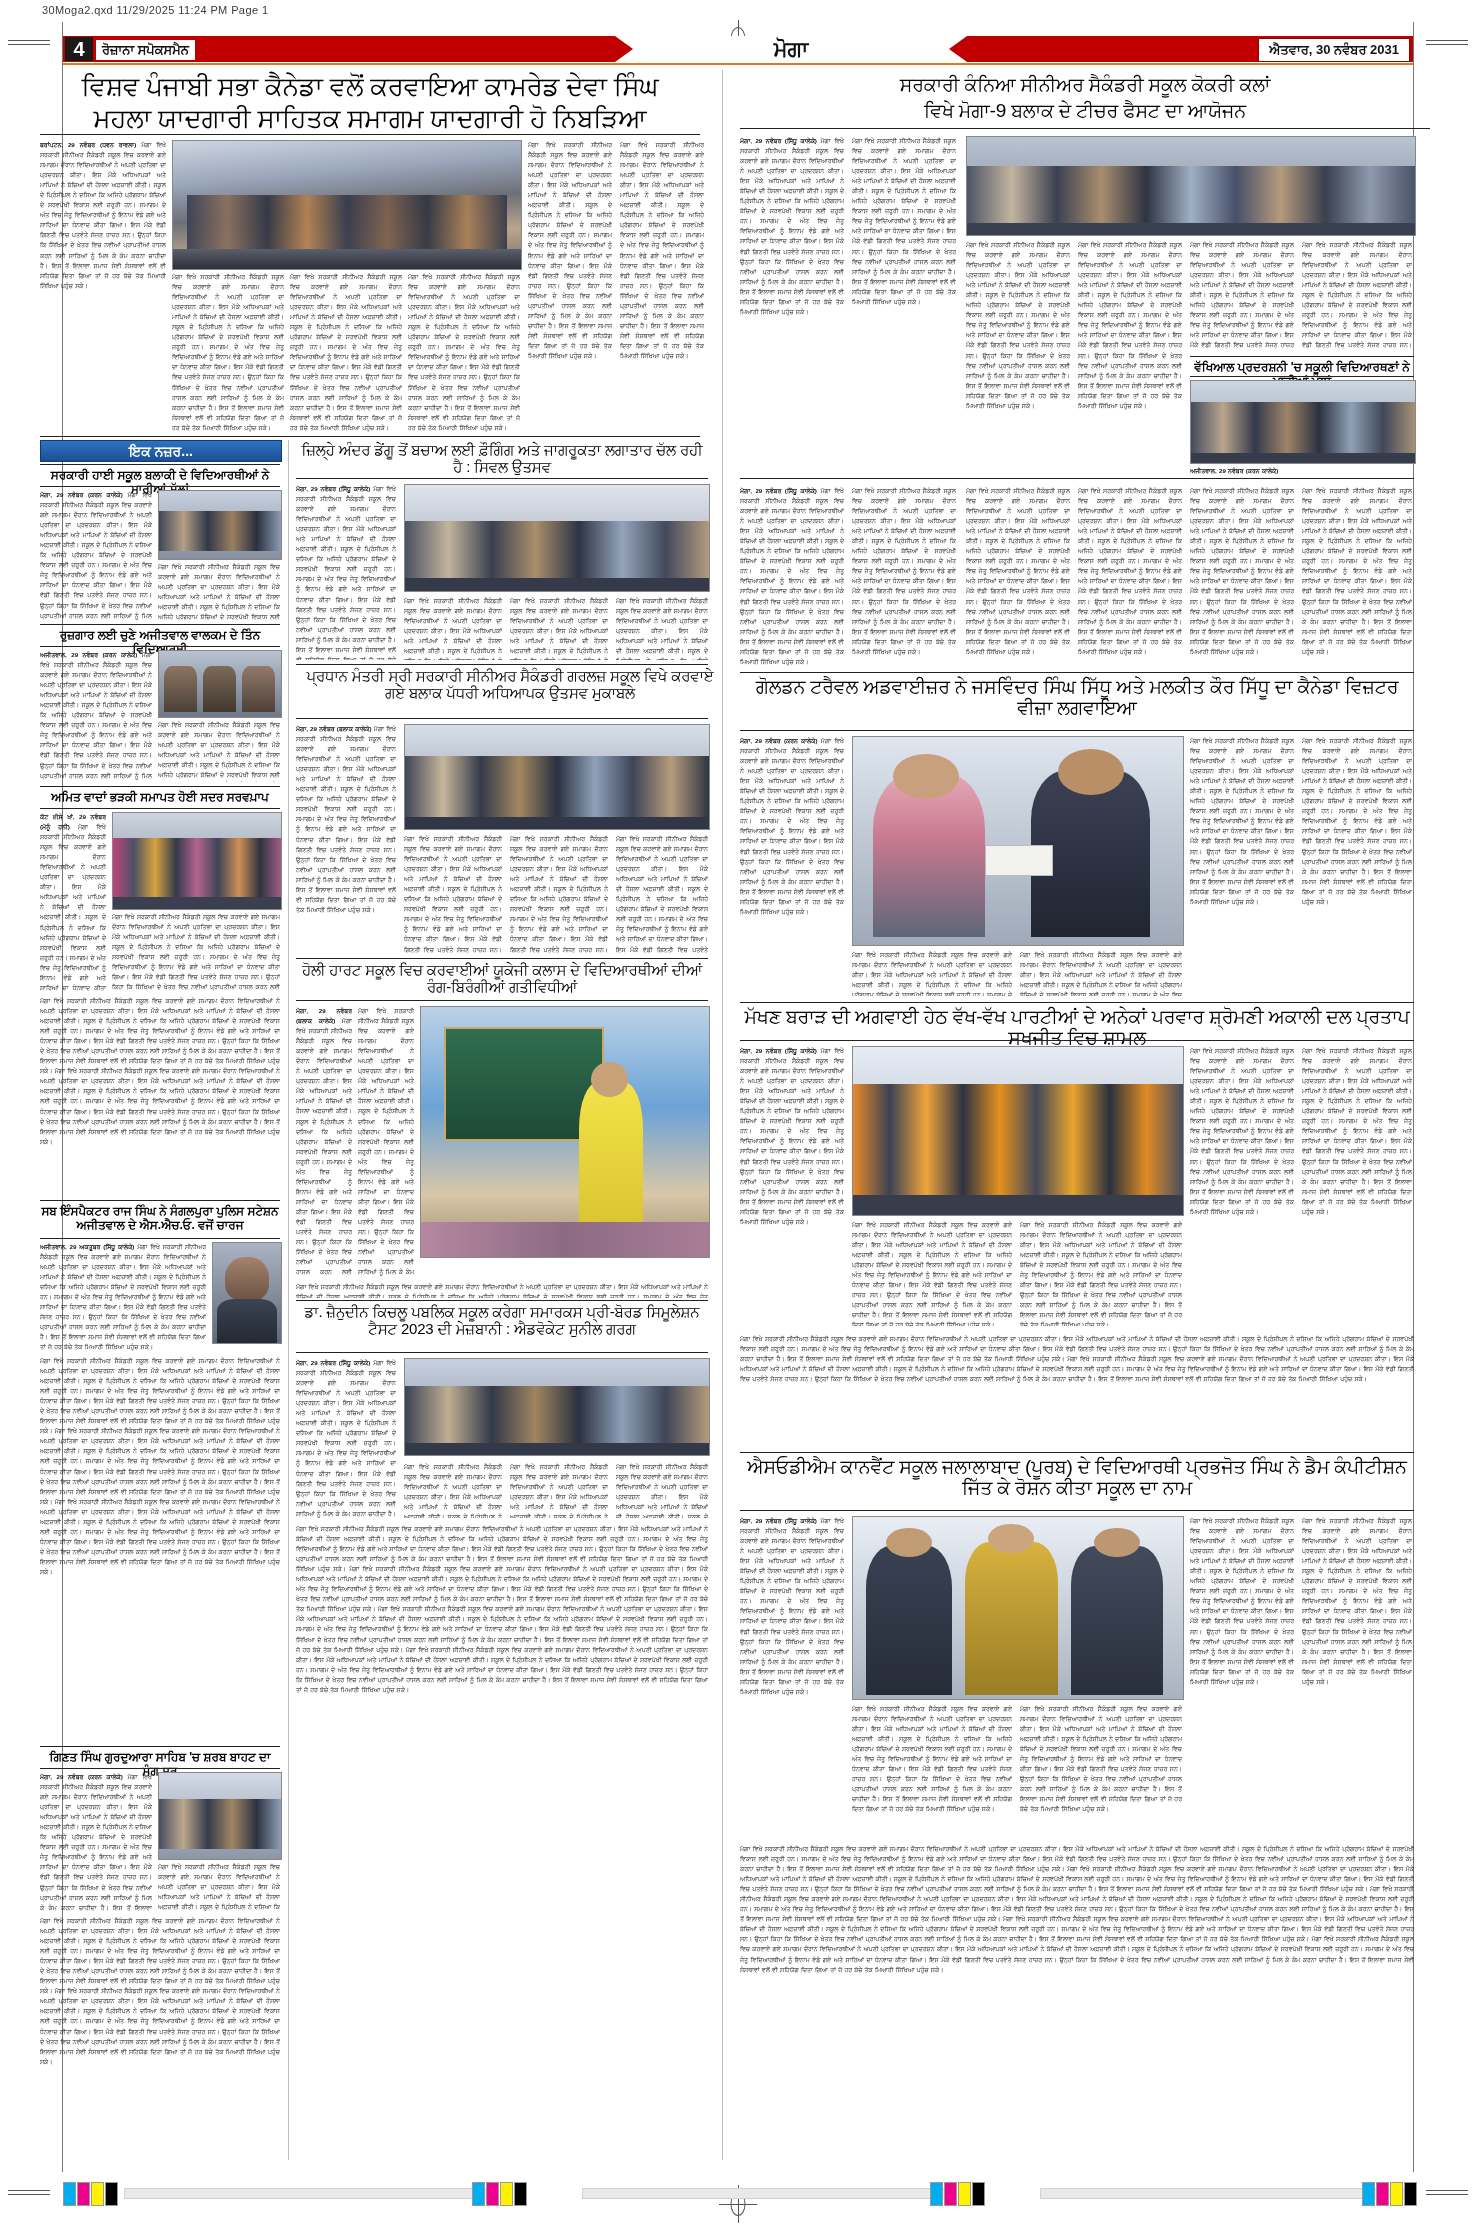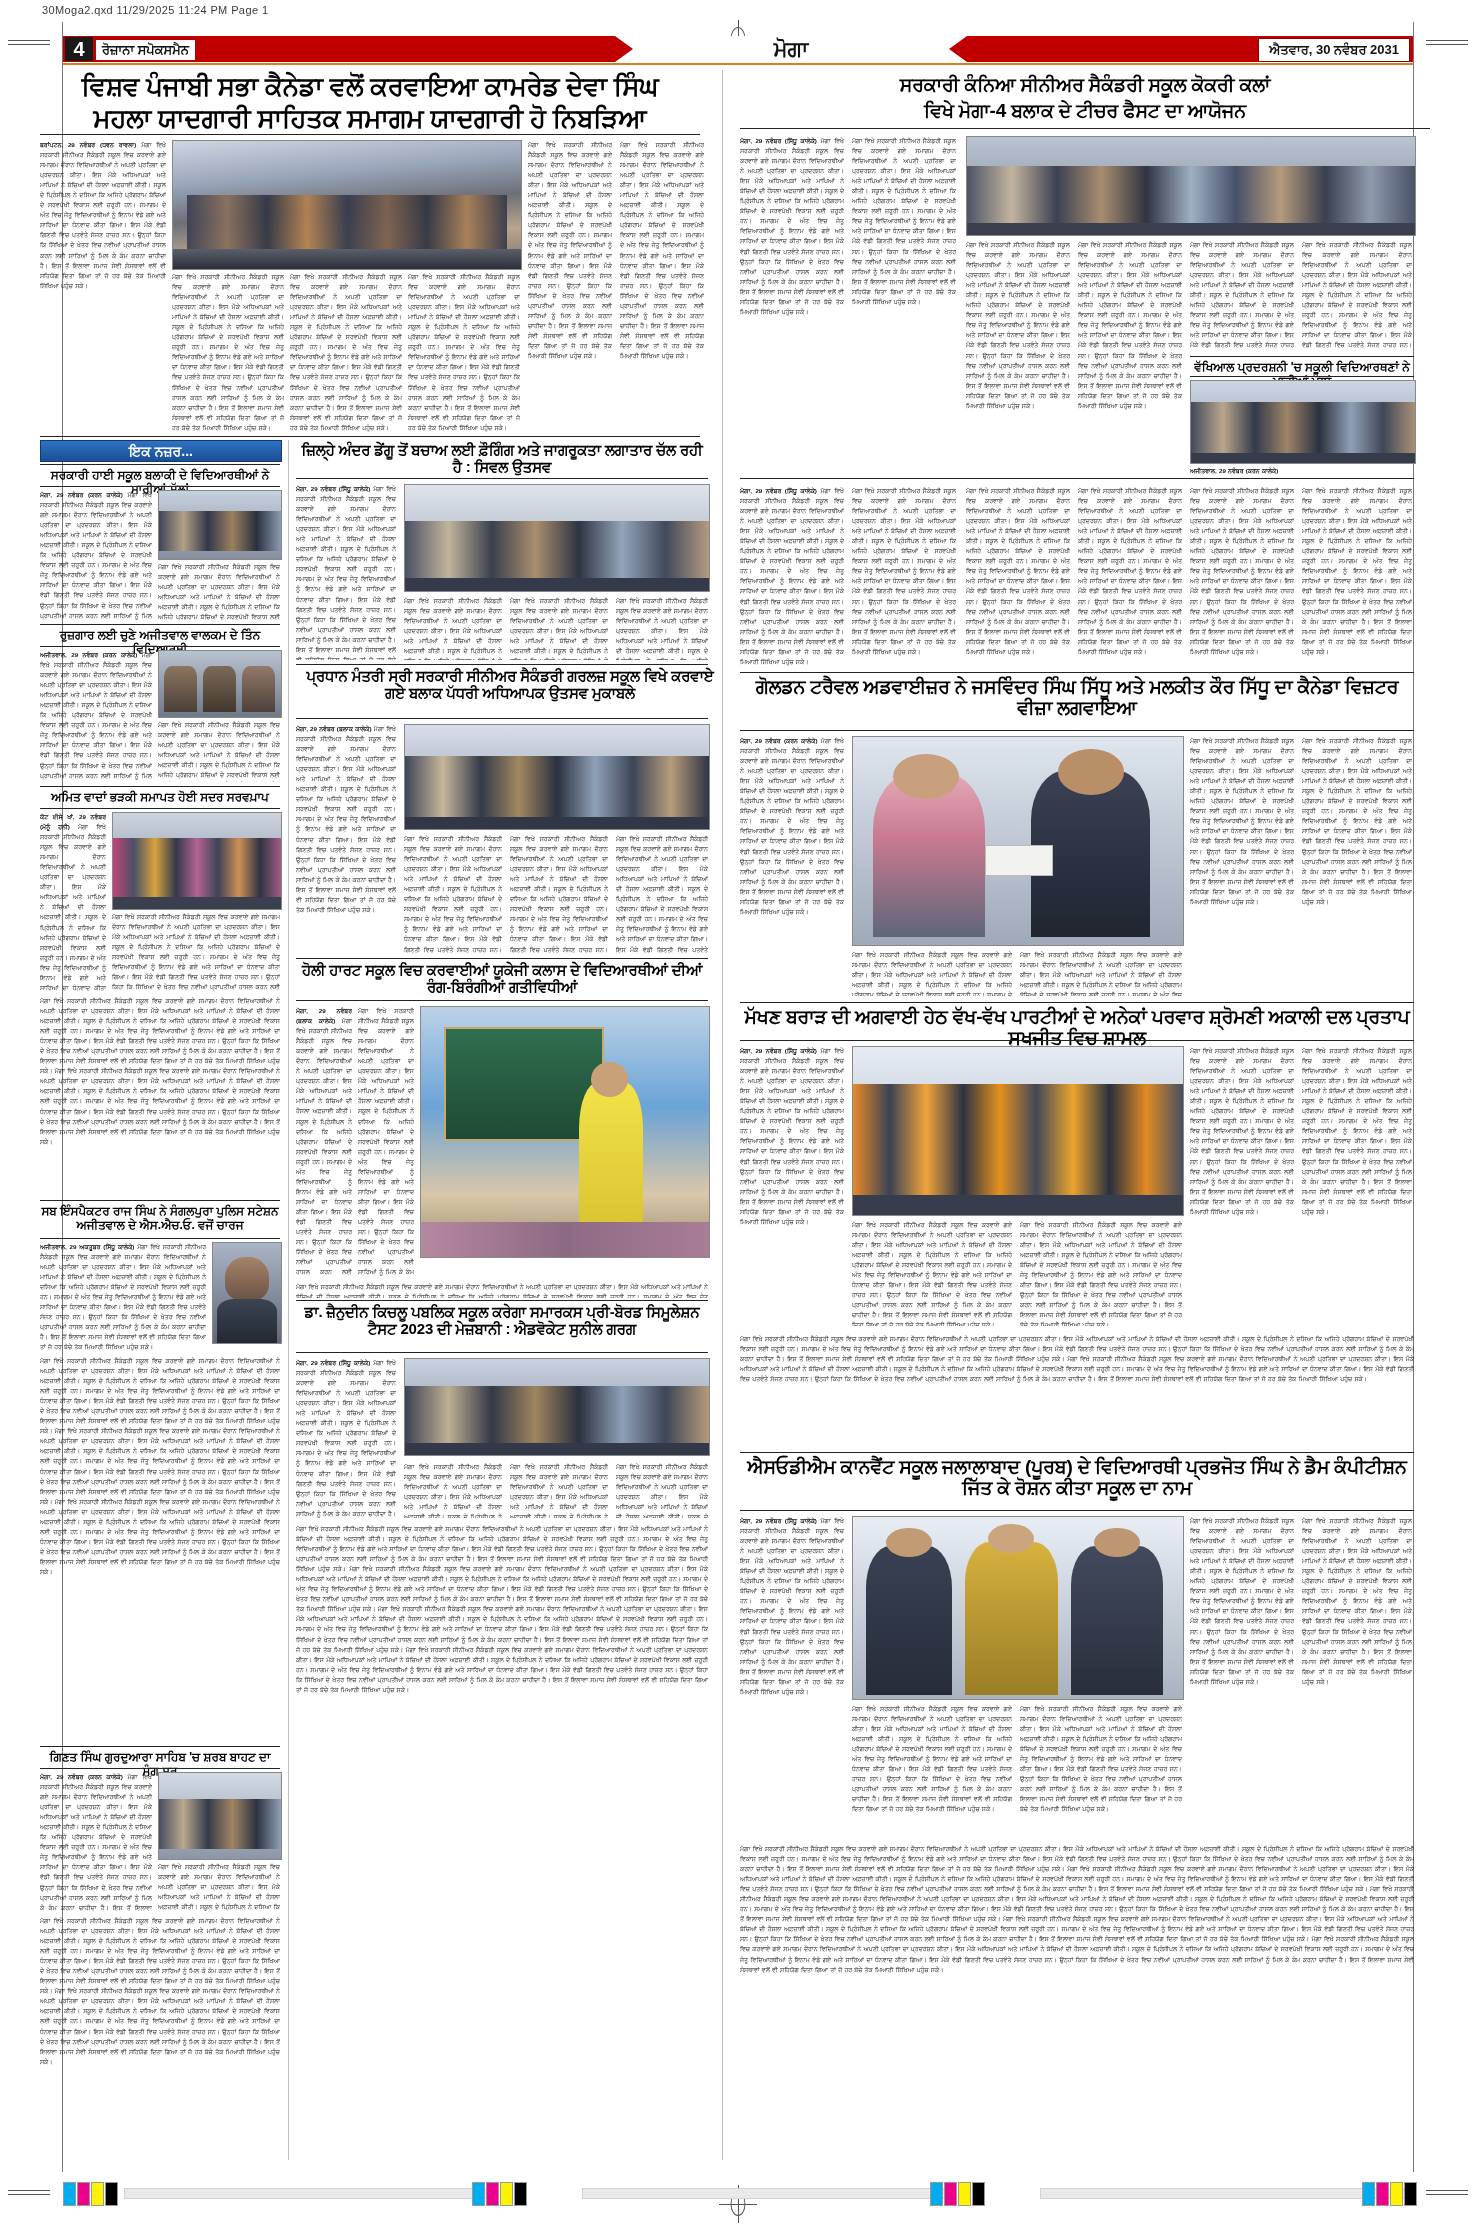--- a/index.html
+++ b/index.html
@@ -29,21 +29,21 @@
   .mh-pageno{position:absolute;left:2px;top:1px;width:28px;height:24px;background:#1a1a1a;color:#fff;font-weight:bold;font-size:20px;line-height:24px;text-align:center;}
   .mh-edition{position:absolute;left:32px;top:3px;height:20px;background:#fff;color:#111;font-size:13px;font-weight:bold;line-height:20px;padding:0 6px;border:1px solid #c00000;}
   .mh-title{position:absolute;left:570px;top:0;width:316px;height:26px;line-height:26px;text-align:center;font-size:21px;font-weight:bold;color:#111;}
   .mh-date{position:absolute;right:3px;top:2px;height:22px;line-height:22px;background:#fff;color:#111;font-size:13px;font-weight:bold;padding:0 10px;border:1px solid #800;}
   .mh-rule{position:absolute;left:63px;top:63px;width:1350px;height:2px;background:#e07a1f;}
 
   
   .col-rule{position:absolute;background:#bdbdbd;width:1px;}
   .hr-rule{position:absolute;background:#222;height:1px;}
 
-  .hl{position:absolute;font-weight:bold;color:#000;text-align:center;line-height:1.12;letter-spacing:-.2px;}
+  .hl{position:absolute;font-weight:normal;color:#000;text-align:center;line-height:1.12;letter-spacing:-.2px;}
   .hl.big{font-size:26px;}
   .hl.mid{font-size:19px;}
   .hl.small{font-size:15px;}
 
   .body{position:absolute;color:#111;font-size:6.2px;line-height:1.62;text-align:justify;overflow:hidden;word-spacing:.5px;}
   .body b{font-weight:bold;}
 
   .photo{position:absolute;border:1px solid #888;background:#d9d9d9;overflow:hidden;}
   .photo .ph-grad{position:absolute;inset:0;}
 
@@ -86,21 +86,21 @@
   <div class="mh-edition">ਰੋਜ਼ਾਨਾ ਸਪੋਕਸਮੈਨ</div>
   <div class="mh-title">ਮੋਗਾ</div>
   <div class="mh-date">ਐਤਵਾਰ, 30 ਨਵੰਬਰ 2031</div>
 </div>
 <div class="mh-rule"></div>
 
 <div class="hl big" style="left:40px;top:72px;width:660px;">ਵਿਸ਼ਵ ਪੰਜਾਬੀ ਸਭਾ ਕੈਨੇਡਾ ਵਲੋਂ ਕਰਵਾਇਆ ਕਾਮਰੇਡ ਦੇਵਾ ਸਿੰਘ</div>
 <div class="hl big" style="left:40px;top:104px;width:660px;">ਮਹਲਾ ਯਾਦਗਾਰੀ ਸਾਹਿਤਕ ਸਮਾਗਮ ਯਾਦਗਾਰੀ ਹੋ ਨਿਬੜਿਆ</div>
 
 <div class="hl mid" style="left:740px;top:74px;width:690px;">ਸਰਕਾਰੀ ਕੰਨਿਆ ਸੀਨੀਅਰ ਸੈਕੰਡਰੀ ਸਕੂਲ ਕੋਕਰੀ ਕਲਾਂ</div>
-<div class="hl mid" style="left:740px;top:100px;width:690px;">ਵਿਖੇ ਮੋਗਾ-4 ਬਲਾਕ ਦੇ ਟੀਚਰ ਫੈਸਟ ਦਾ ਆਯੋਜਨ</div>
+<div class="hl mid" style="left:740px;top:100px;width:690px;">ਵਿਖੇ ਮੋਗਾ-9 ਬਲਾਕ ਦੇ ਟੀਚਰ ਫੈਸਟ ਦਾ ਆਯੋਜਨ</div>
 
 <div class="hr-rule" style="left:40px;top:134px;width:660px;"></div>
 <div class="hr-rule" style="left:740px;top:128px;width:690px;"></div>
 
 <div class="col-rule" style="left:722px;top:70px;height:2090px;"></div>
 
 <div class="body" style="left:40px;top:140px;width:126px;height:290px;"><b>ਬਰਾਂਪਟਨ, 29 ਨਵੰਬਰ (ਧਵਨ ਰਾਵਲਾ)</b> <span>ਮੋਗਾ ਵਿਖੇ ਸਰਕਾਰੀ ਸੀਨੀਅਰ ਸੈਕੰਡਰੀ ਸਕੂਲ ਵਿਚ ਕਰਵਾਏ ਗਏ ਸਮਾਗਮ ਦੌਰਾਨ ਵਿਦਿਆਰਥੀਆਂ ਨੇ ਅਪਣੀ ਪ੍ਰਤਿਭਾ ਦਾ ਪ੍ਰਦਰਸ਼ਨ ਕੀਤਾ। ਇਸ ਮੌਕੇ ਅਧਿਆਪਕਾਂ ਅਤੇ ਮਾਪਿਆਂ ਨੇ ਬੱਚਿਆਂ ਦੀ ਹੌਸਲਾ ਅਫ਼ਜ਼ਾਈ ਕੀਤੀ। ਸਕੂਲ ਦੇ ਪ੍ਰਿੰਸੀਪਲ ਨੇ ਦਸਿਆ ਕਿ ਅਜਿਹੇ ਪ੍ਰੋਗਰਾਮ ਬੱਚਿਆਂ ਦੇ ਸਰਵਪੱਖੀ ਵਿਕਾਸ ਲਈ ਜ਼ਰੂਰੀ ਹਨ। ਸਮਾਗਮ ਦੇ ਅੰਤ ਵਿਚ ਜੇਤੂ ਵਿਦਿਆਰਥੀਆਂ ਨੂੰ ਇਨਾਮ ਵੰਡੇ ਗਏ ਅਤੇ ਸਾਰਿਆਂ ਦਾ ਧੰਨਵਾਦ ਕੀਤਾ ਗਿਆ। ਇਸ ਮੌਕੇ ਵੱਡੀ ਗਿਣਤੀ ਵਿਚ ਪਤਵੰਤੇ ਸੱਜਣ ਹਾਜ਼ਰ ਸਨ। ਉਨ੍ਹਾਂ ਕਿਹਾ ਕਿ ਸਿੱਖਿਆ ਦੇ ਖੇਤਰ ਵਿਚ ਨਵੀਆਂ ਪ੍ਰਾਪਤੀਆਂ ਹਾਸਲ ਕਰਨ ਲਈ ਸਾਰਿਆਂ ਨੂੰ ਮਿਲ ਕੇ ਕੰਮ ਕਰਨਾ ਚਾਹੀਦਾ ਹੈ। ਇਸ ਤੋਂ ਇਲਾਵਾ ਸਮਾਜ ਸੇਵੀ ਸੰਸਥਾਵਾਂ ਵਲੋਂ ਵੀ ਸਹਿਯੋਗ ਦਿਤਾ ਗਿਆ ਤਾਂ ਜੋ ਹਰ ਬੱਚੇ ਤੱਕ ਮਿਆਰੀ ਸਿੱਖਿਆ ਪਹੁੰਚ ਸਕੇ।</span></div>
 
 <div class="photo" style="left:172px;top:140px;width:348px;height:128px;">
   <div class="ph-grad" style="background:linear-gradient(175deg,#cfd6e2 0%,#9aa6bb 28%,#6d6f78 52%,#b9a58e 74%,#7a7066 100%);"></div>

